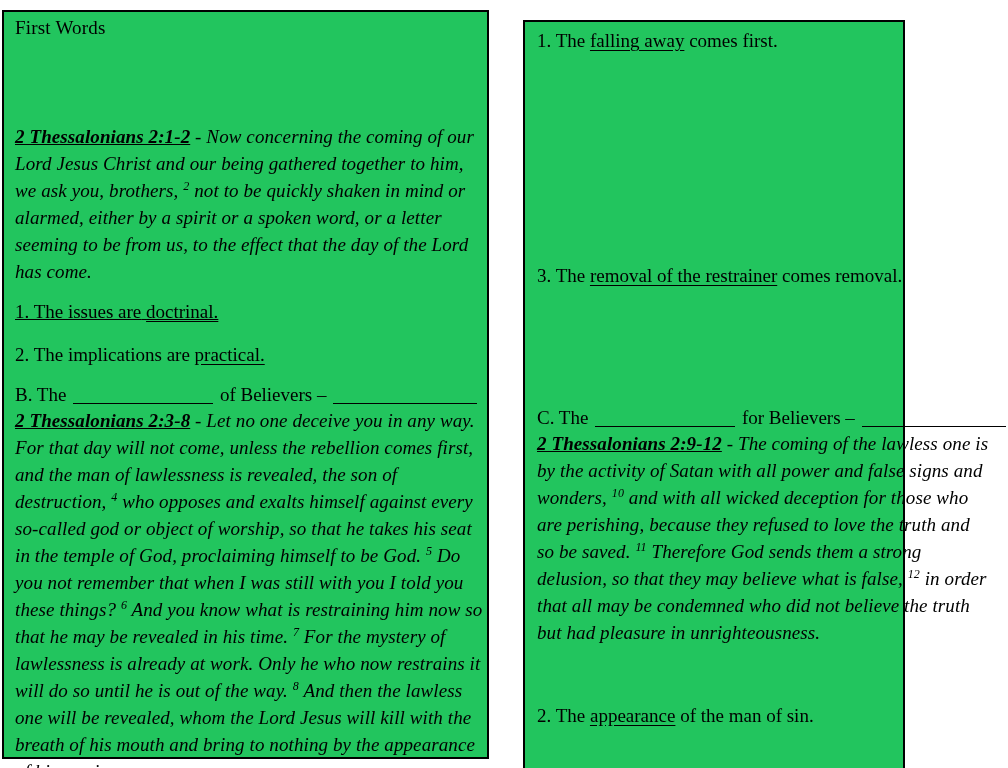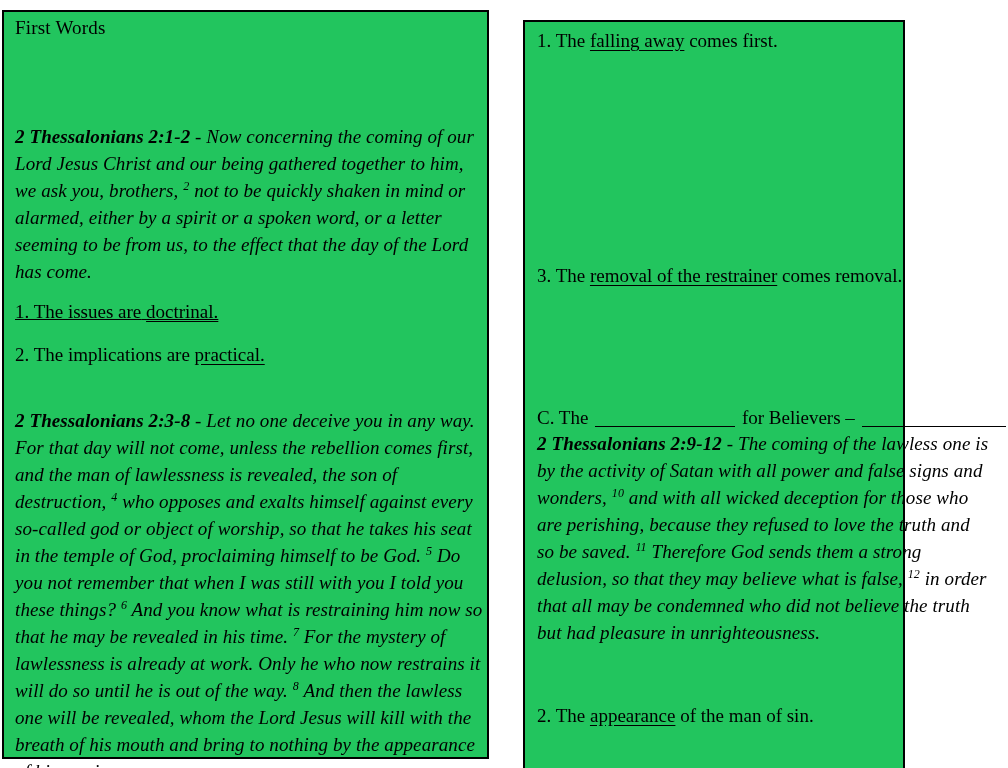--- a/index.html
+++ b/index.html
@@ -35,21 +35,21 @@
     margin: 0 2px;
   }
   .blank.wide { width: 144px; }
 
   .passage {
     font-style: italic;
     font-size: 19px;
     line-height: 27px;
     letter-spacing: 0.1px;
   }
-  .passage .ref { font-weight: bold; font-style: italic; }
+  .passage .ref { font-weight: bold; font-style: italic; text-decoration: underline; }
   .passage sup {
     font-size: 12px;
     line-height: 0;
     vertical-align: super;
   }
 
   .item .u { text-decoration: underline; text-underline-offset: 3px; }
 </style>
 </head>
 <body>
@@ -66,20 +66,26 @@
     <span class="u">doctrinal.</span>
     <span></span>
   </div>
 
   <div class="block item" style="left:11px; top:332px;">
     <span>2. The implications are</span>
     <span class="u">practical.</span>
     <span></span>
   </div>
 
+  <div class="block heading" style="left:11px; top:372px;">
+    <span>B. The</span>
+    <span class="blank"></span>
+    <span>of Believers  –</span>
+    <span class="blank wide"></span>
+  </div>
 
   <p class="block passage" style="left:11px; top:395px; width:470px; margin:0;"><span class="ref">2 Thessalonians 2:3-8</span> - Let no one deceive you in any way. For that day will not come, unless the rebellion comes first, and the man of lawlessness is revealed, the son of destruction, <sup>4</sup> who opposes and exalts himself against every so-called god or object of worship, so that he takes his seat in the temple of God, proclaiming himself to be God. <sup>5</sup> Do you not remember that when I was still with you I told you these things? <sup>6</sup> And you know what is restraining him now so that he may be revealed in his time. <sup>7</sup> For the mystery of lawlessness is already at work. Only he who now restrains it will do so until he is out of the way. <sup>8</sup> And then the lawless one will be revealed, whom the Lord Jesus will kill with the breath of his mouth and bring to nothing by the appearance of his coming.</p>
 
 </section>
 
 <section class="panel panel-right">
 
   <div class="block item" style="left:12px; top:8px;">
     <span>1. The</span>
     <span class="u">falling away</span>

